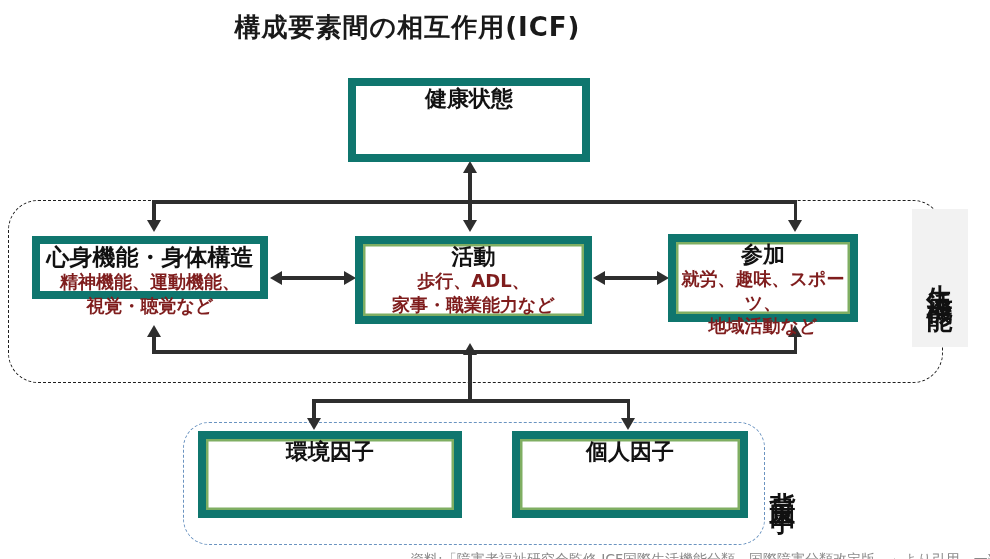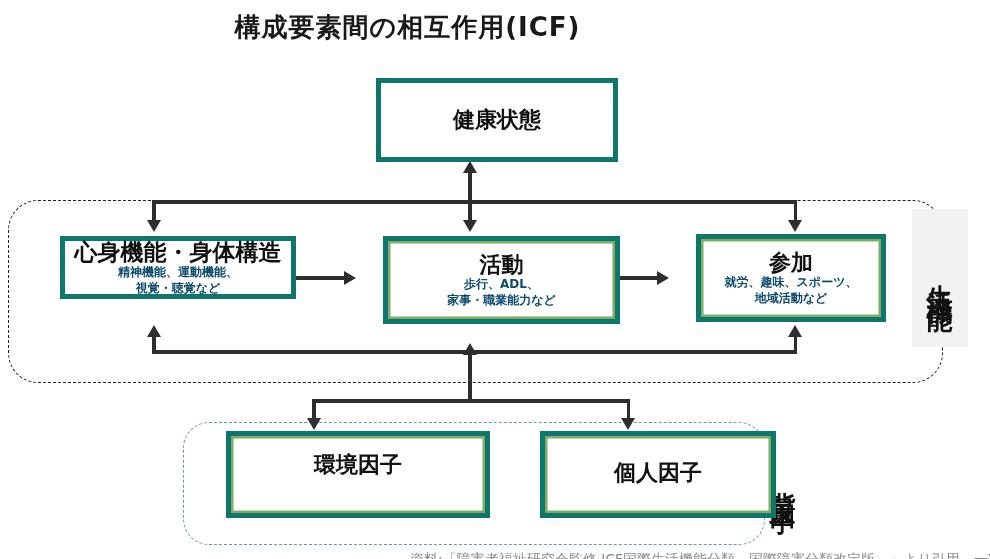--- a/index.html
+++ b/index.html
@@ -8,28 +8,28 @@
     font-family:"DejaVu Sans","Liberation Sans",sans-serif;color:#111;
   }
   .abs{position:absolute;}
   
   .slide-title{
     left:0;top:10px;width:815px;text-align:center;
     font-size:26px;font-weight:600;letter-spacing:1px;color:#1a1a1a;
   }
   
   .node{
-    position:absolute;background:#fff;border:5px solid #0f766e;
-    display:flex;flex-direction:column;align-items:center;justify-content:center;
-    box-sizing:border-box;text-align:center;margin-left:28px;
+    position:absolute;background:#fff;border:8px solid #0f766e;
+    display:flex;flex-direction:column;align-items:center;
+    box-sizing:border-box;text-align:center;
   }
   .node.green-inner{box-shadow:inset 0 0 0 2.5px #7fae62;}
   .node-title{font-size:22px;font-weight:600;line-height:1.15;color:#111;}
   .node-title.small{font-size:23px;}
-  .node-sub{font-size:12px;font-weight:600;line-height:1.3;color:#0c4a6e;}
+  .node-sub{font-size:18px;font-weight:600;line-height:1.3;color:#7f1d1d;}
   
   .dash-rect{position:absolute;box-sizing:border-box;background:transparent;}
   .dash-life{
     left:8px;top:200px;width:935px;height:183px;
     border:1.6px dashed #1f1f1f;border-radius:30px;
   }
   .dash-background{
     left:183px;top:422px;width:582px;height:123px;
     border:1.6px dashed #6a93c0;border-radius:26px;
   }

